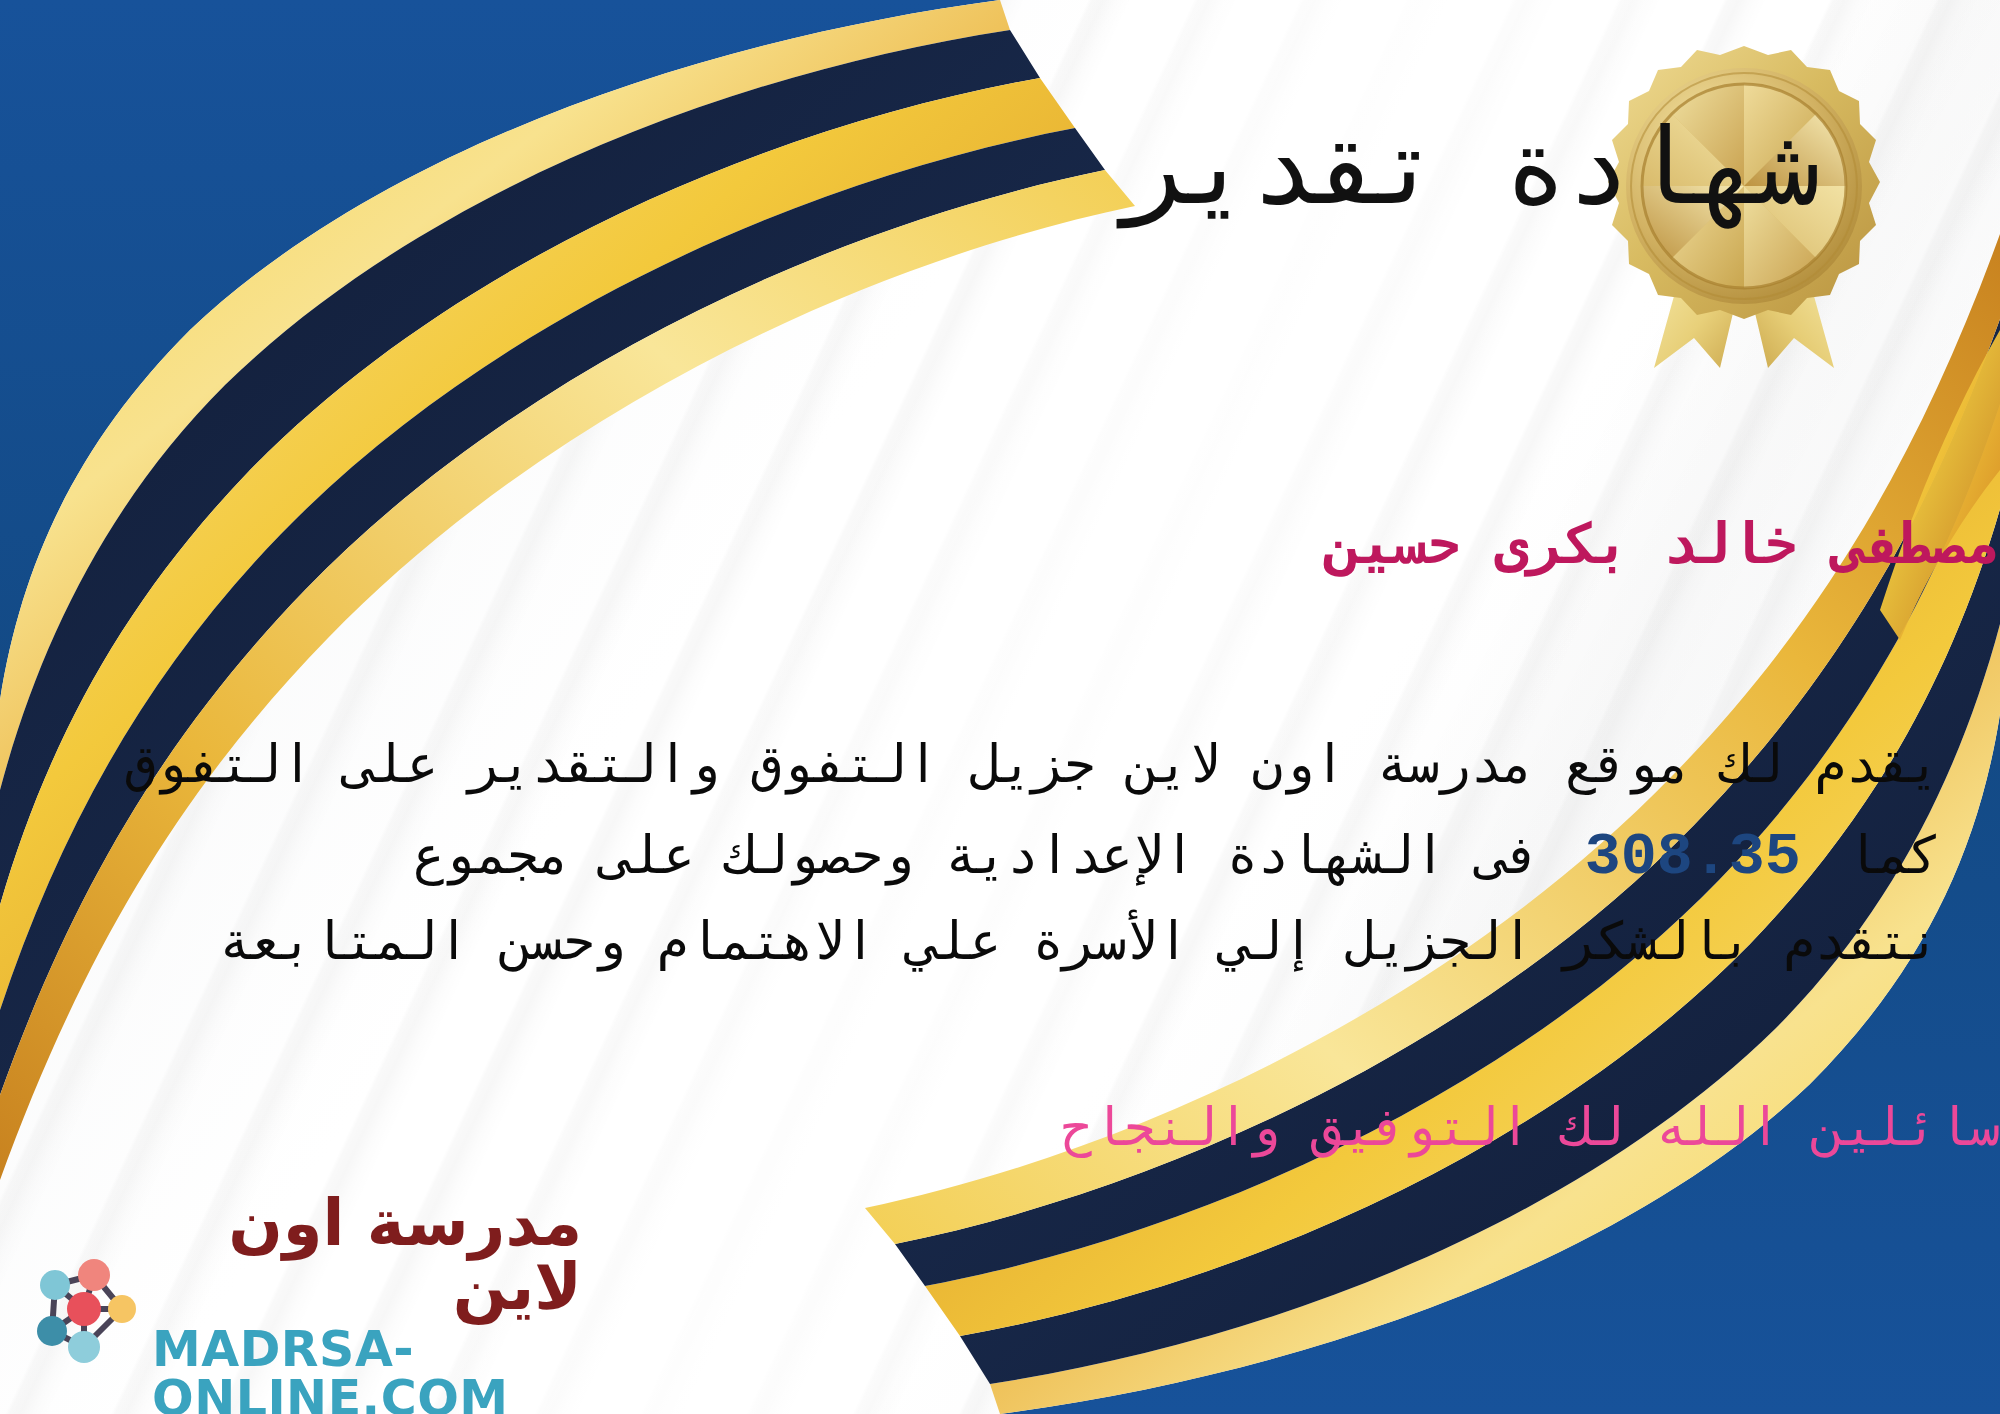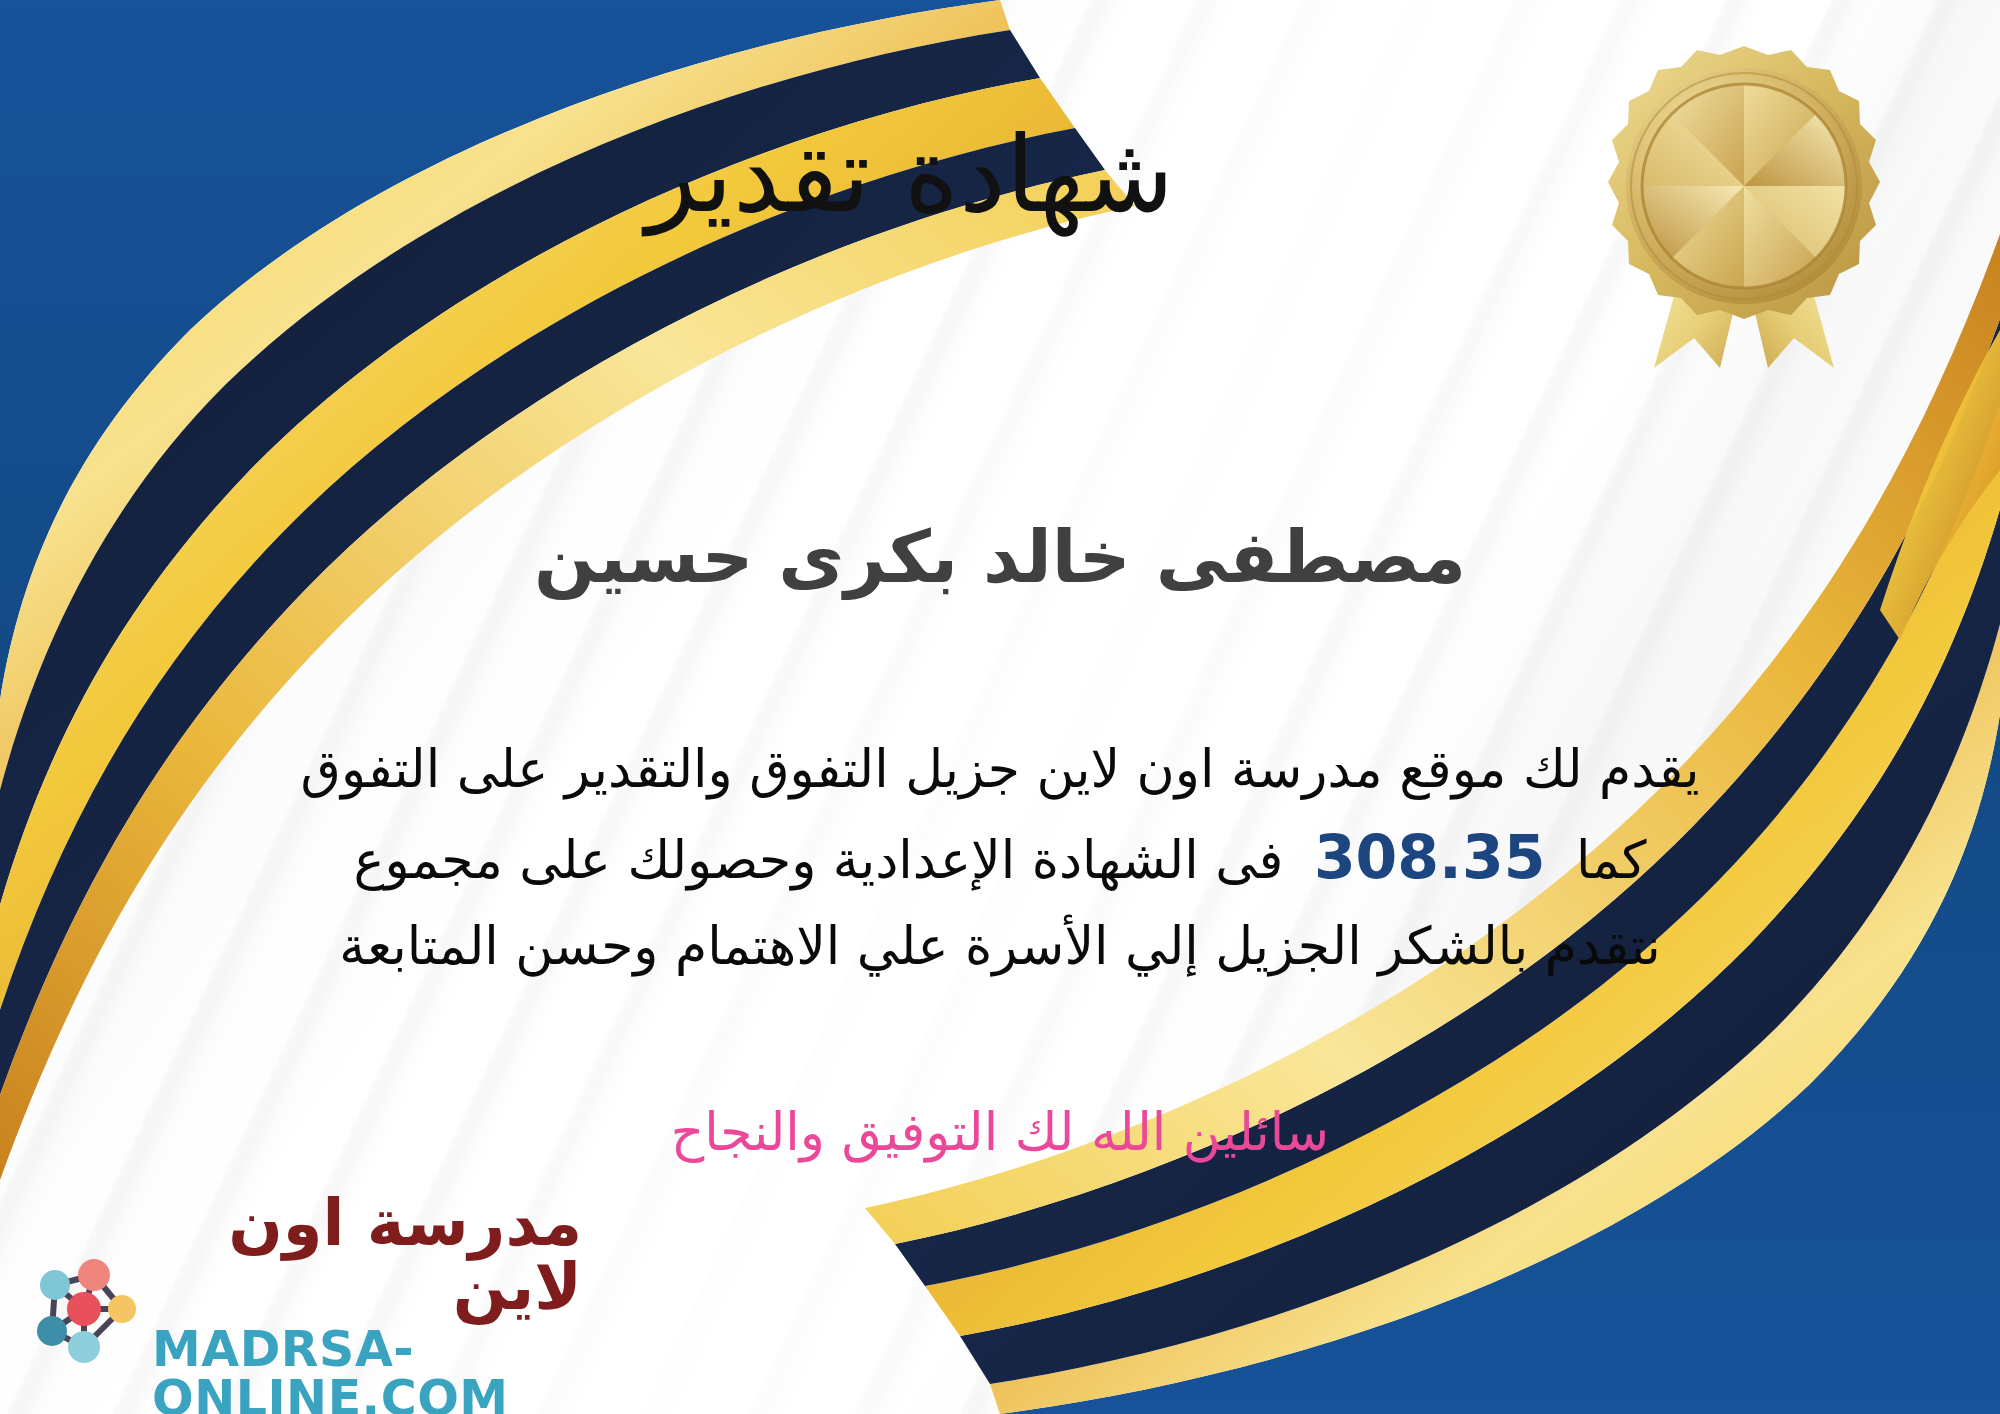--- a/index.html
+++ b/index.html
@@ -52,41 +52,41 @@
     position:absolute;
     left:1594px;top:38px;
     width:300px;height:330px;
   }
   .medal svg{display:block;width:100%;height:100%;}
 
   
   .content{
     position:absolute;
     left:0;top:0;width:2000px;height:1414px;
-    text-align:center;
+    font-family:Liberation Mono, monospace;
   }
 
   .cert-title{
     position:absolute;
     top:118px;left:0;right:0;
     font-size:105px;
     line-height:1.1;
     font-weight:400;
     color:#111111;
     letter-spacing:1px;
     padding-right:180px;
   }
 
   .recipient-name{
     position:absolute;
     top:516px;left:0;right:0;
-    font-size:72px;
+    font-size:56px;
     line-height:1.15;
     font-weight:700;
-    color:#404040;
+    color:#be185d;
   }
 
   .body-block{
     position:absolute;
     top:728px;left:60px;right:60px;
   }
   .body-line{
     font-size:52px;
     line-height:1.58;
     font-weight:400;

